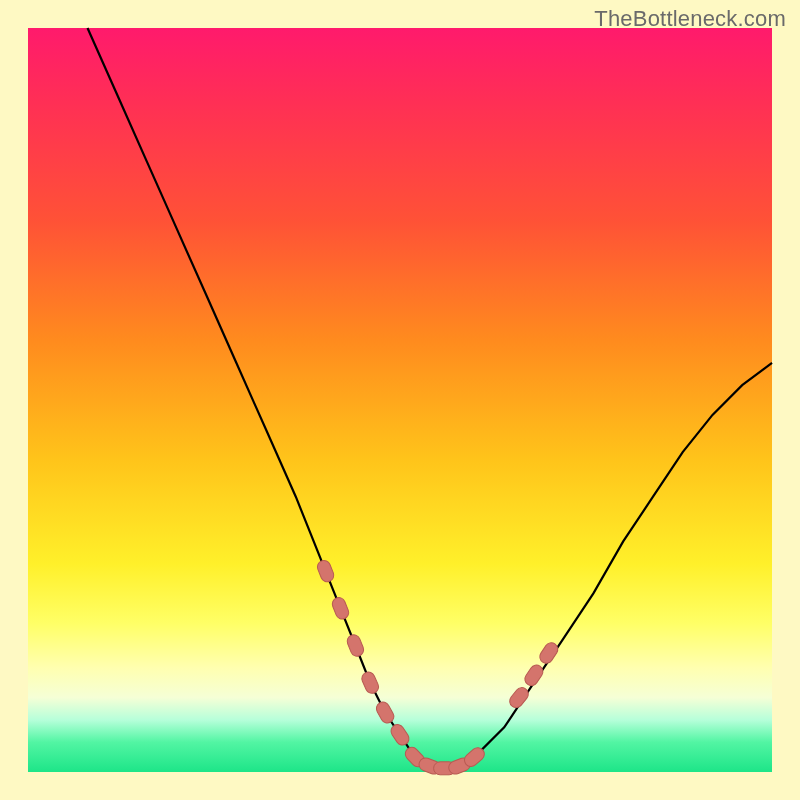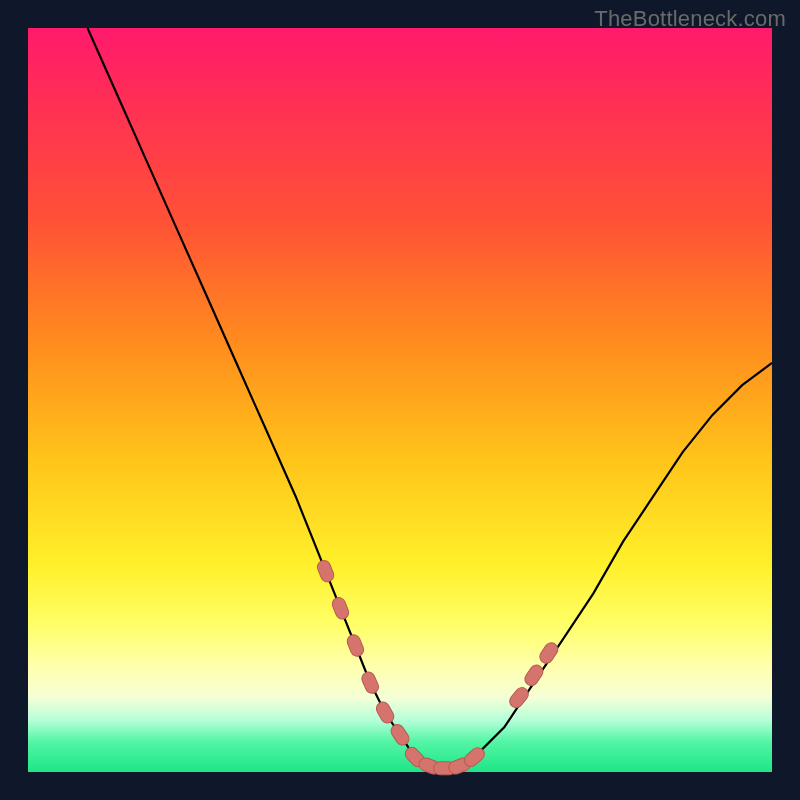--- a/index.html
+++ b/index.html
@@ -7,21 +7,21 @@
     padding: 0;
     width: 800px;
     height: 800px;
     background: #000;
     overflow: hidden;
   }
   .stage {
     position: relative;
     width: 800px;
     height: 800px;
-    background: #0f172a;
+    background: #fef9c3;
   }
   .plot-area {
     position: absolute;
     left: 28px;
     top: 28px;
     width: 744px;
     height: 744px;
     
     background: linear-gradient(
       to bottom,

